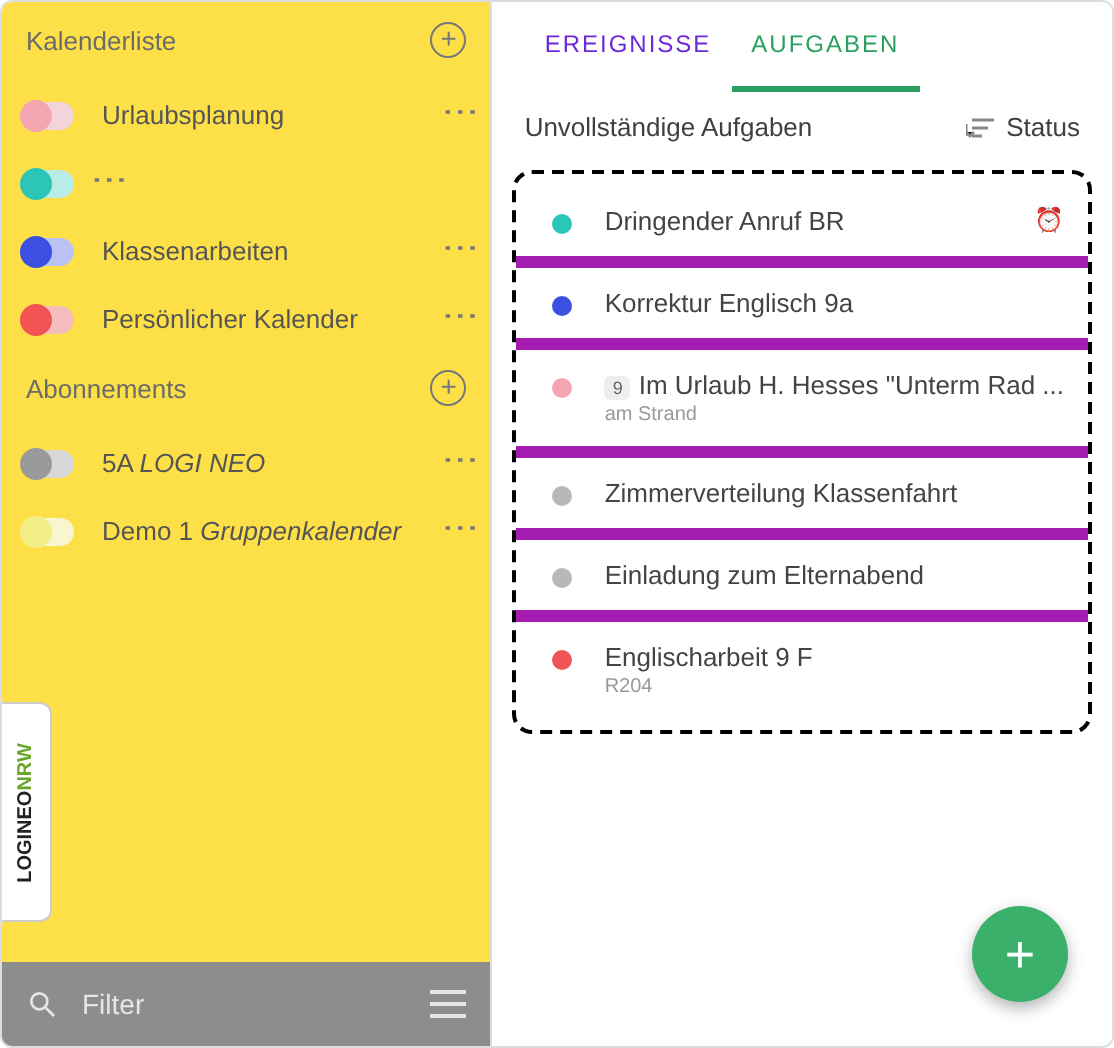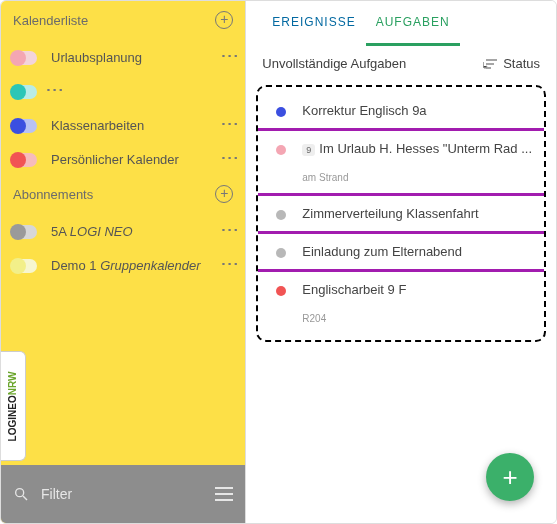--- a/index.html
+++ b/index.html
@@ -6,41 +6,41 @@
 body{width:557px;height:524px;background:#fff;border:1px solid #ddd;border-radius:6px;display:flex;overflow:hidden;position:relative}
 .sidebar{width:265px;background:#fde047;display:flex;flex-direction:column;border-right:1px solid #ddd;position:relative}
 .section-header{display:flex;align-items:center;padding:10px 12px;color:#6b6b6b;font-size:13px}
 .section-header .title{flex:1}
 .add-circle{width:18px;height:18px;border:1.5px solid #777;border-radius:50%;color:#777;font-size:14px;line-height:15px;text-align:center;cursor:pointer}
 .cal-item{display:flex;align-items:flex-end;padding:8px 12px}
 .pill{width:24px;height:14px;border-radius:7px;margin-right:14px;position:relative;background:#ccc}
 .pill .knob{position:absolute;width:16px;height:16px;border-radius:50%;top:-1px}
 .cal-label{flex:1;font-size:13px;color:#555}
 .dots{color:#777;font-size:18px;line-height:0.4;cursor:pointer;letter-spacing:0;writing-mode:vertical-rl}
-.filter-bar{margin-top:auto;background:#8d8d8d;height:58px;display:flex;align-items:center;padding:4px 12px;color:#e6e6e6}
+.filter-bar{margin-top:auto;background:#8d8d8d;height:42px;display:flex;align-items:center;padding:4px 12px;color:#e6e6e6}
 .filter-bar .search{font-size:16px;margin-right:12px}
 .filter-bar .label{flex:1;font-size:14px}
 .filter-bar .menu{font-size:16px}
 .logo-tab{position:absolute;left:-1px;bottom:62px;width:26px;height:110px;background:#fff;border:1px solid #ccc;border-left:none;border-radius:0 6px 6px 0;display:flex;align-items:center;justify-content:center}
 .logo-tab span{transform:rotate(-90deg);font-size:10px;font-weight:bold;white-space:nowrap}
 .logo-tab .l1{color:#222}.logo-tab .l2{color:#6aa52c}
 .main{flex:1;display:flex;flex-direction:column;position:relative;background:#fff}
 .tabs{display:flex;padding:0 16px}
-.tab{padding:14px 10px;font-size:12px;letter-spacing:1px;color:#0369a1;cursor:pointer}
+.tab{padding:14px 10px;font-size:12px;letter-spacing:1px;color:#6d28d9;cursor:pointer}
 .tab.active{color:#2aa060;border-bottom:3px solid #2aa060}
 .sub-header{display:flex;align-items:center;padding:10px 16px;color:#404040;font-size:13px}
 .sub-header .t{flex:1}
 .sub-header .sort{margin-right:6px;font-size:13px}
 .task-area{margin:4px 10px 0 10px;border:2.5px dashed #000;border-radius:10px;padding:6px 0}
-.task-row{display:flex;align-items:flex-start;padding:10px 12px;border-top:3px solid #a21caf}
+.task-row{display:flex;align-items:flex-start;padding:10px 12px;border-top:6px solid #a21caf}
 .task-row:first-child{border-top:none}
 .dot{width:10px;height:10px;border-radius:50%;margin:4px 16px 0 6px;flex-shrink:0}
 .task-body{flex:1;min-width:0}
 .task-title{font-size:13px;color:#444;white-space:nowrap;overflow:hidden;text-overflow:ellipsis}
-.task-sub{font-size:10px;color:#999;margin-top:16px}
+.task-sub{font-size:10px;color:#999;margin-top:2px}
 .badge{display:inline-block;background:#eee;border-radius:3px;font-size:9px;padding:1px 4px;margin-right:4px;color:#666}
 .alarm{font-size:12px;color:#ccc;margin-left:6px}
 .fab{position:absolute;right:22px;bottom:22px;width:48px;height:48px;border-radius:50%;background:#3bb06a;color:#fff;font-size:26px;display:flex;align-items:center;justify-content:center;box-shadow:0 3px 8px rgba(0,0,0,.3);cursor:pointer}
 svg{display:block}
 </style>
 </head>
 <body>
 
 <div class="sidebar">
   <div class="section-header">
@@ -133,20 +133,27 @@
           <line x1="3" y1="6" x2="11" y2="6"></line>
           <line x1="3" y1="10" x2="8" y2="10"></line>
           <polyline points="0,4 0,10"></polyline>
           <polyline points="-2,8 0,10 2,8" transform="translate(2,0)"></polyline>
         </svg>
     </span>
     <span>Status</span>
   </div>
   <div class="task-area" id="task-list">
       <div class="task-row">
+        <div class="dot" style="background: rgb(44, 198, 182);"></div>
+        <div class="task-body">
+          <div class="task-title">Dringender Anruf BR</div>
+        </div>
+        <span class="alarm">⏰</span>
+      </div>
+      <div class="task-row">
         <div class="dot" style="background: rgb(59, 79, 224);"></div>
         <div class="task-body">
           <div class="task-title">Korrektur Englisch 9a</div>
         </div>
       </div>
       <div class="task-row">
         <div class="dot" style="background: rgb(244, 166, 179);"></div>
         <div class="task-body">
           <div class="task-title"><span class="badge">9</span>Im Urlaub H. Hesses "Unterm Rad ...</div>
           <div class="task-sub">am Strand</div>

